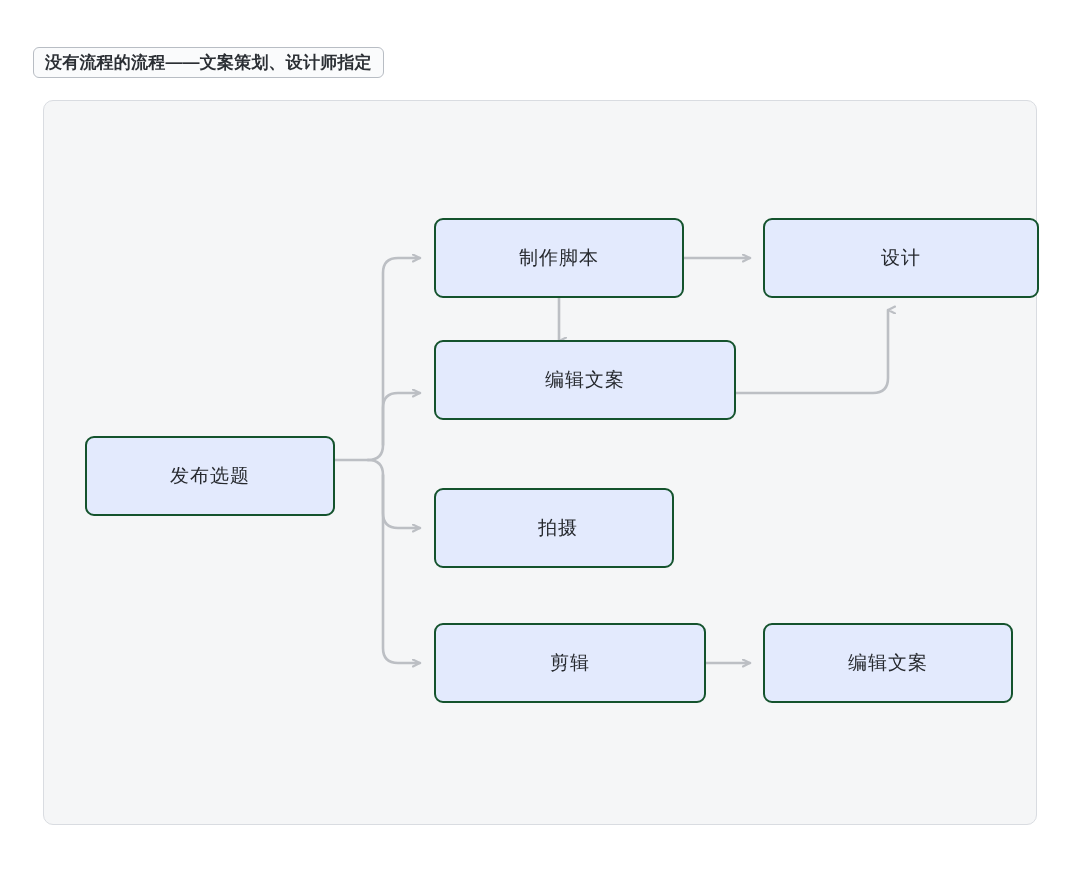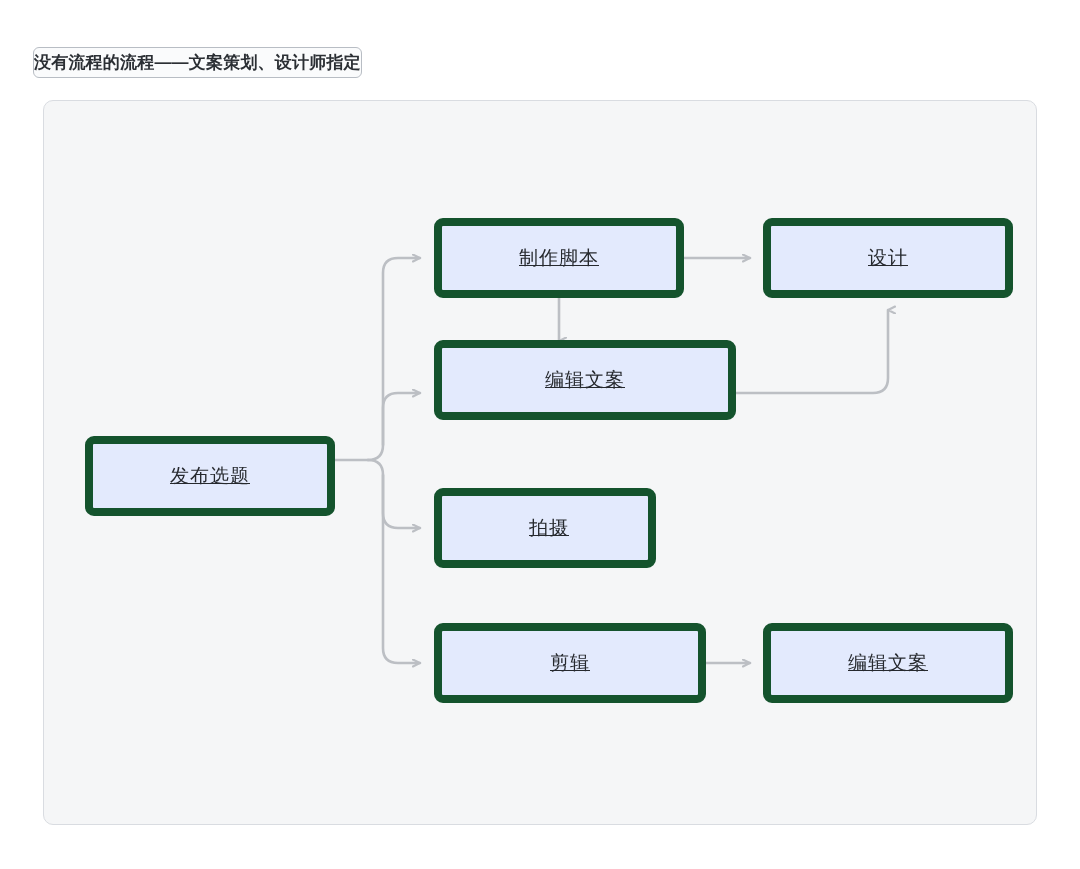--- a/index.html
+++ b/index.html
@@ -15,21 +15,21 @@
     font-family: "Liberation Sans", "DejaVu Sans", sans-serif;
   }
 
   
   #diagram-title {
     position: absolute;
     left: 33px;
     top: 47px;
     height: 31px;
     box-sizing: border-box;
-    padding: 0 0;
+    padding: 0 11px;
     display: flex;
     align-items: center;
     border: 1px solid #b8bdc4;
     border-radius: 6px;
     background: #fafbfc;
     font-size: 17px;
     font-weight: bold;
     color: #2b2f34;
     letter-spacing: 0.2px;
     white-space: nowrap;
@@ -56,30 +56,29 @@
     width: 1080px;
     height: 869px;
     pointer-events: none;
   }
 
   
   .node {
     position: absolute;
     box-sizing: border-box;
     background: #e3eafd;
-    border: 8px solid #14532d;
+    border: 2px solid #14532d;
     border-radius: 9px;
     display: flex;
     align-items: center;
     justify-content: center;
     color: #26292e;
     font-size: 19px;
     letter-spacing: 1px;
     white-space: nowrap;
-    text-decoration: underline;
   }
 </style>
 </head>
 <body>
 
 <div id="diagram-title">
   <span>没有流程的流程——文案策划、设计师指定</span>
 </div>
 
 <div id="diagram-panel"></div>
@@ -124,27 +123,27 @@
 </div>
 
 <div class="node" style="left:434px; top:218px; width:250px; height:80px;">
   <span>制作脚本</span>
 </div>
 
 <div class="node" style="left:434px; top:340px; width:302px; height:80px;">
   <span>编辑文案</span>
 </div>
 
-<div class="node" style="left:434px; top:488px; width:222px; height:80px;padding-left:8px;">
+<div class="node" style="left:434px; top:488px; width:240px; height:80px;padding-left:8px;">
   <span>拍摄</span>
 </div>
 
 <div class="node" style="left:434px; top:623px; width:272px; height:80px;">
   <span>剪辑</span>
 </div>
 
-<div class="node" style="left:763px; top:218px; width:250px; height:80px;">
+<div class="node" style="left:763px; top:218px; width:276px; height:80px;">
   <span>设计</span>
 </div>
 
 <div class="node" style="left:763px; top:623px; width:250px; height:80px;">
   <span>编辑文案</span>
 </div>
 
 </body></html>

